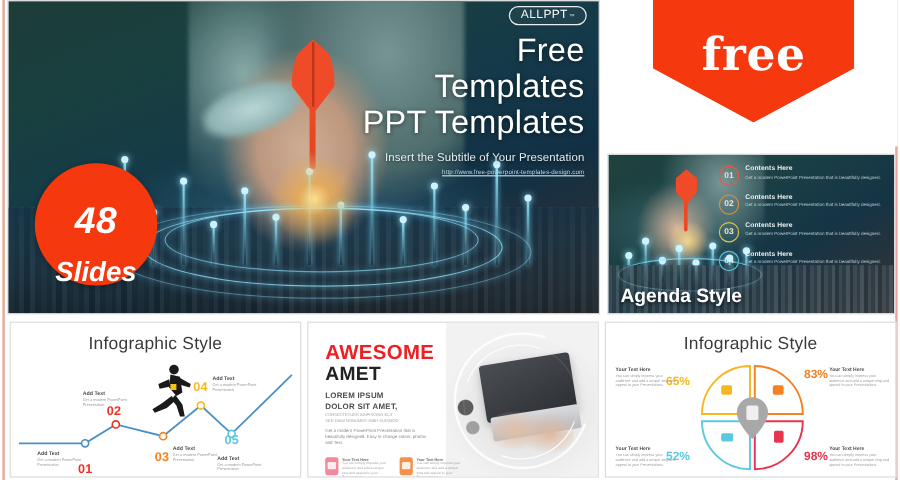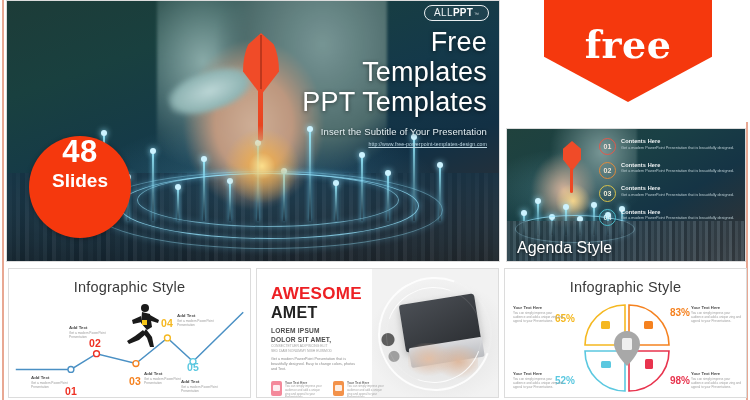--- a/index.html
+++ b/index.html
@@ -128,34 +128,35 @@
     text-decoration: underline; letter-spacing: .1px;
   }
   
   .allppt {
     position: absolute; right: 10px; top: 4px;
     border: 1.4px solid #e9eef0; border-radius: 11px;
     padding: 1px 9px 2px; display:flex; align-items:baseline; gap:0;
     background: rgba(255,255,255,.04);
   }
   .allppt .a1 { color:#eef3f5; font-size: 10px; font-weight: 300; letter-spacing:.4px; }
-  .allppt .a2 { color:#ffffff; font-size: 10px; font-weight: 700; letter-spacing:.2px; }
+  .allppt .a2 { color:#ffffff; font-size: 10px; font-weight: 400; letter-spacing:.2px; }
   .allppt .a3 { color:#cfd9dd; font-size: 5px; margin-left:1px; }
 
   
   .badge48 {
     position: absolute; left: 22px; top: 135px;
     width: 102px; height: 102px; border-radius: 50%;
     background: #f5380d;
-    display:flex; flex-direction:column; align-items:center; justify-content:flex-start;
+    display:flex; flex-direction:column; align-items:center; justify-content:flex-end;
     color:#fff; line-height: 1;
     box-shadow: 0 1px 5px rgba(0,0,0,.3);
+    font-style: italic;
   }
   .badge48 .n { font-size: 31px; font-weight: 700; letter-spacing:.5px; }
-  .badge48 .s { font-size: 19px; font-weight: 700; margin-top: 4px; }
+  .badge48 .s { font-size: 23px; font-weight: 700; margin-top: 16px; }
 
   
   .ribbon-area {
     position: absolute; left: 503px; top: 0; width: 245px; height: 122px;
     background:#ffffff;
   }
   .ribbon {
     position: absolute; left: 41px; top: -20px; width: 168px; height: 122px;
     background: #f5380d;
     clip-path: polygon(0 0, 100% 0, 100% 63%, 50% 100%, 0 63%);
@@ -201,21 +202,21 @@
     background: radial-gradient(circle, rgba(255,220,140,.9) 0%, rgba(255,170,50,0) 62%);
   }
   .agenda-orbit {
     position:absolute; left:8px; bottom:18px; width:120px; height:28px;
     border:1px solid rgba(150,230,255,.7); border-radius:50%;
     box-shadow:0 0 5px rgba(120,215,255,.4);
   }
   .agenda-bars { position:absolute; left:10px; bottom:26px; width:120px; height:40px; }
   .agenda-title {
     position:absolute; left:10px; bottom:4px; color:#fff;
-    font-size:16px; font-weight:400; text-shadow:0 1px 3px rgba(0,0,0,.6);
+    font-size:16px; font-weight:700; text-shadow:0 1px 3px rgba(0,0,0,.6);
   }
   .agenda-list { position:absolute; right:6px; top:9px; width:140px; }
   .agenda-item { display:flex; gap:5px; align-items:flex-start; margin-bottom:6.5px; }
   .agenda-num {
     width:17px; height:17px; border-radius:50%; flex:0 0 17px;
     display:flex; align-items:center; justify-content:center;
     font-size:7px; font-weight:700; color:#fff;
     border:1px solid rgba(255,255,255,.5);
   }
   .agenda-num.c1 { border-color:#e4584a; color:#f0ded8; }

